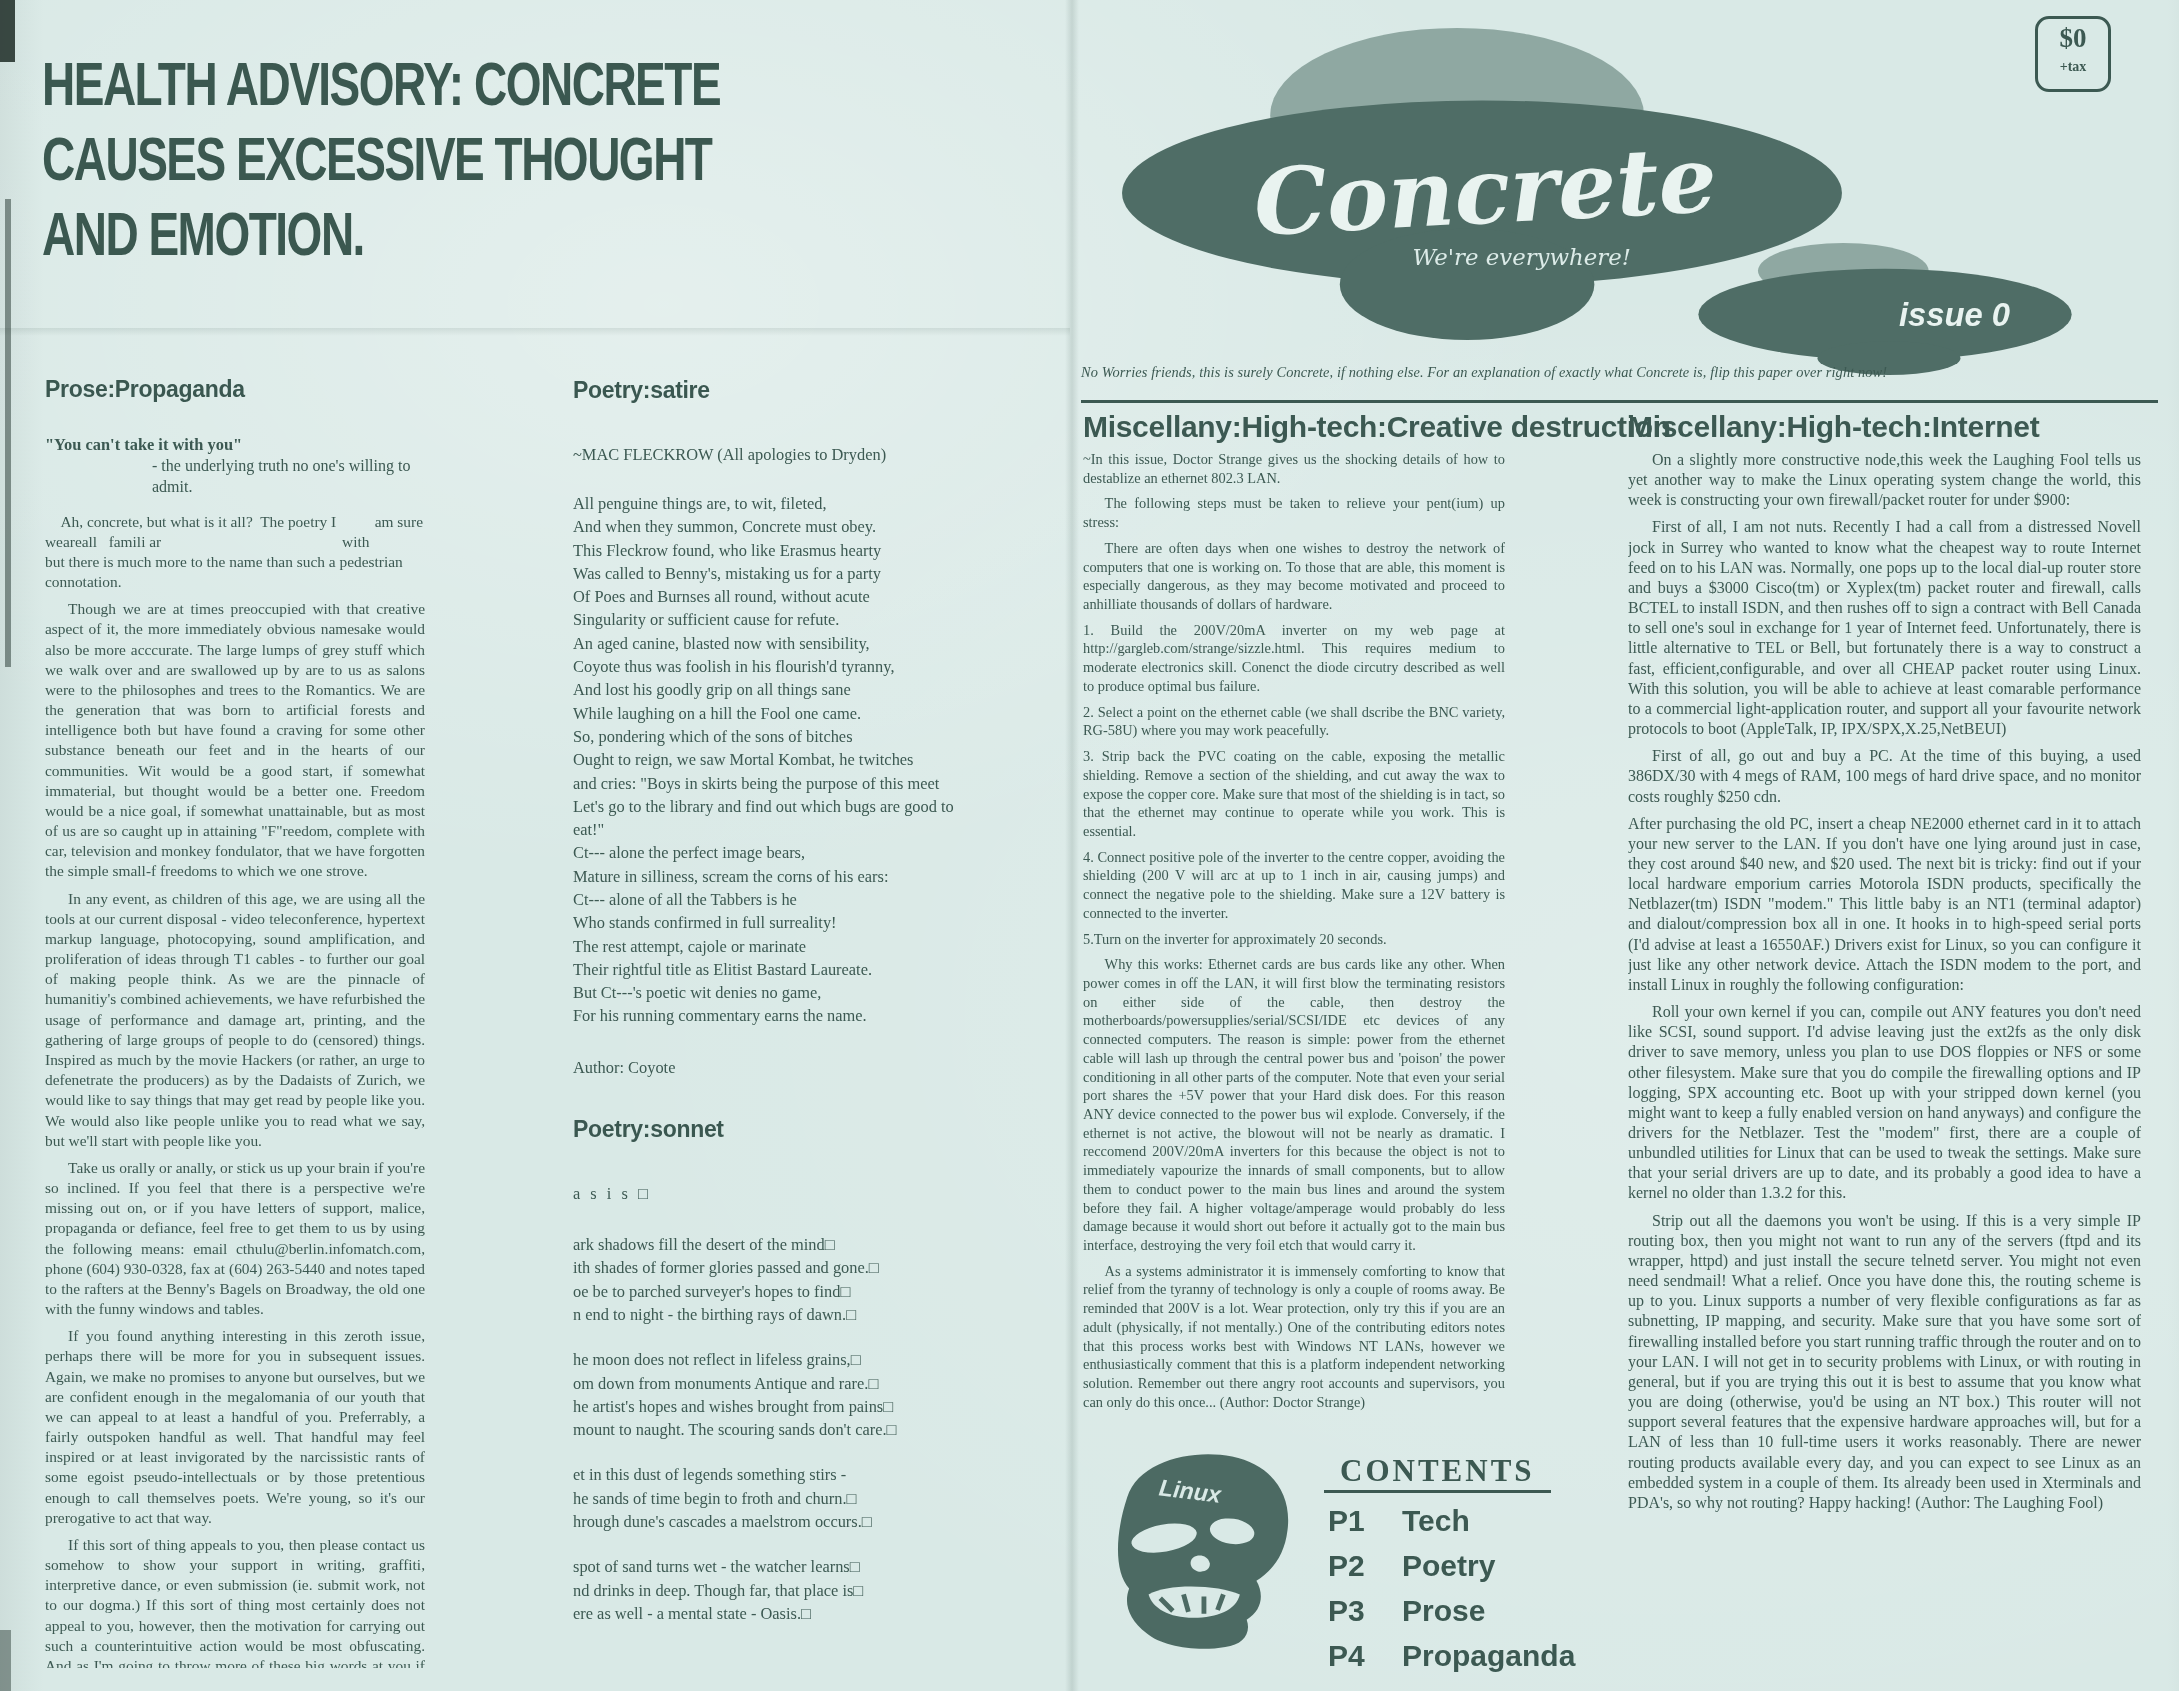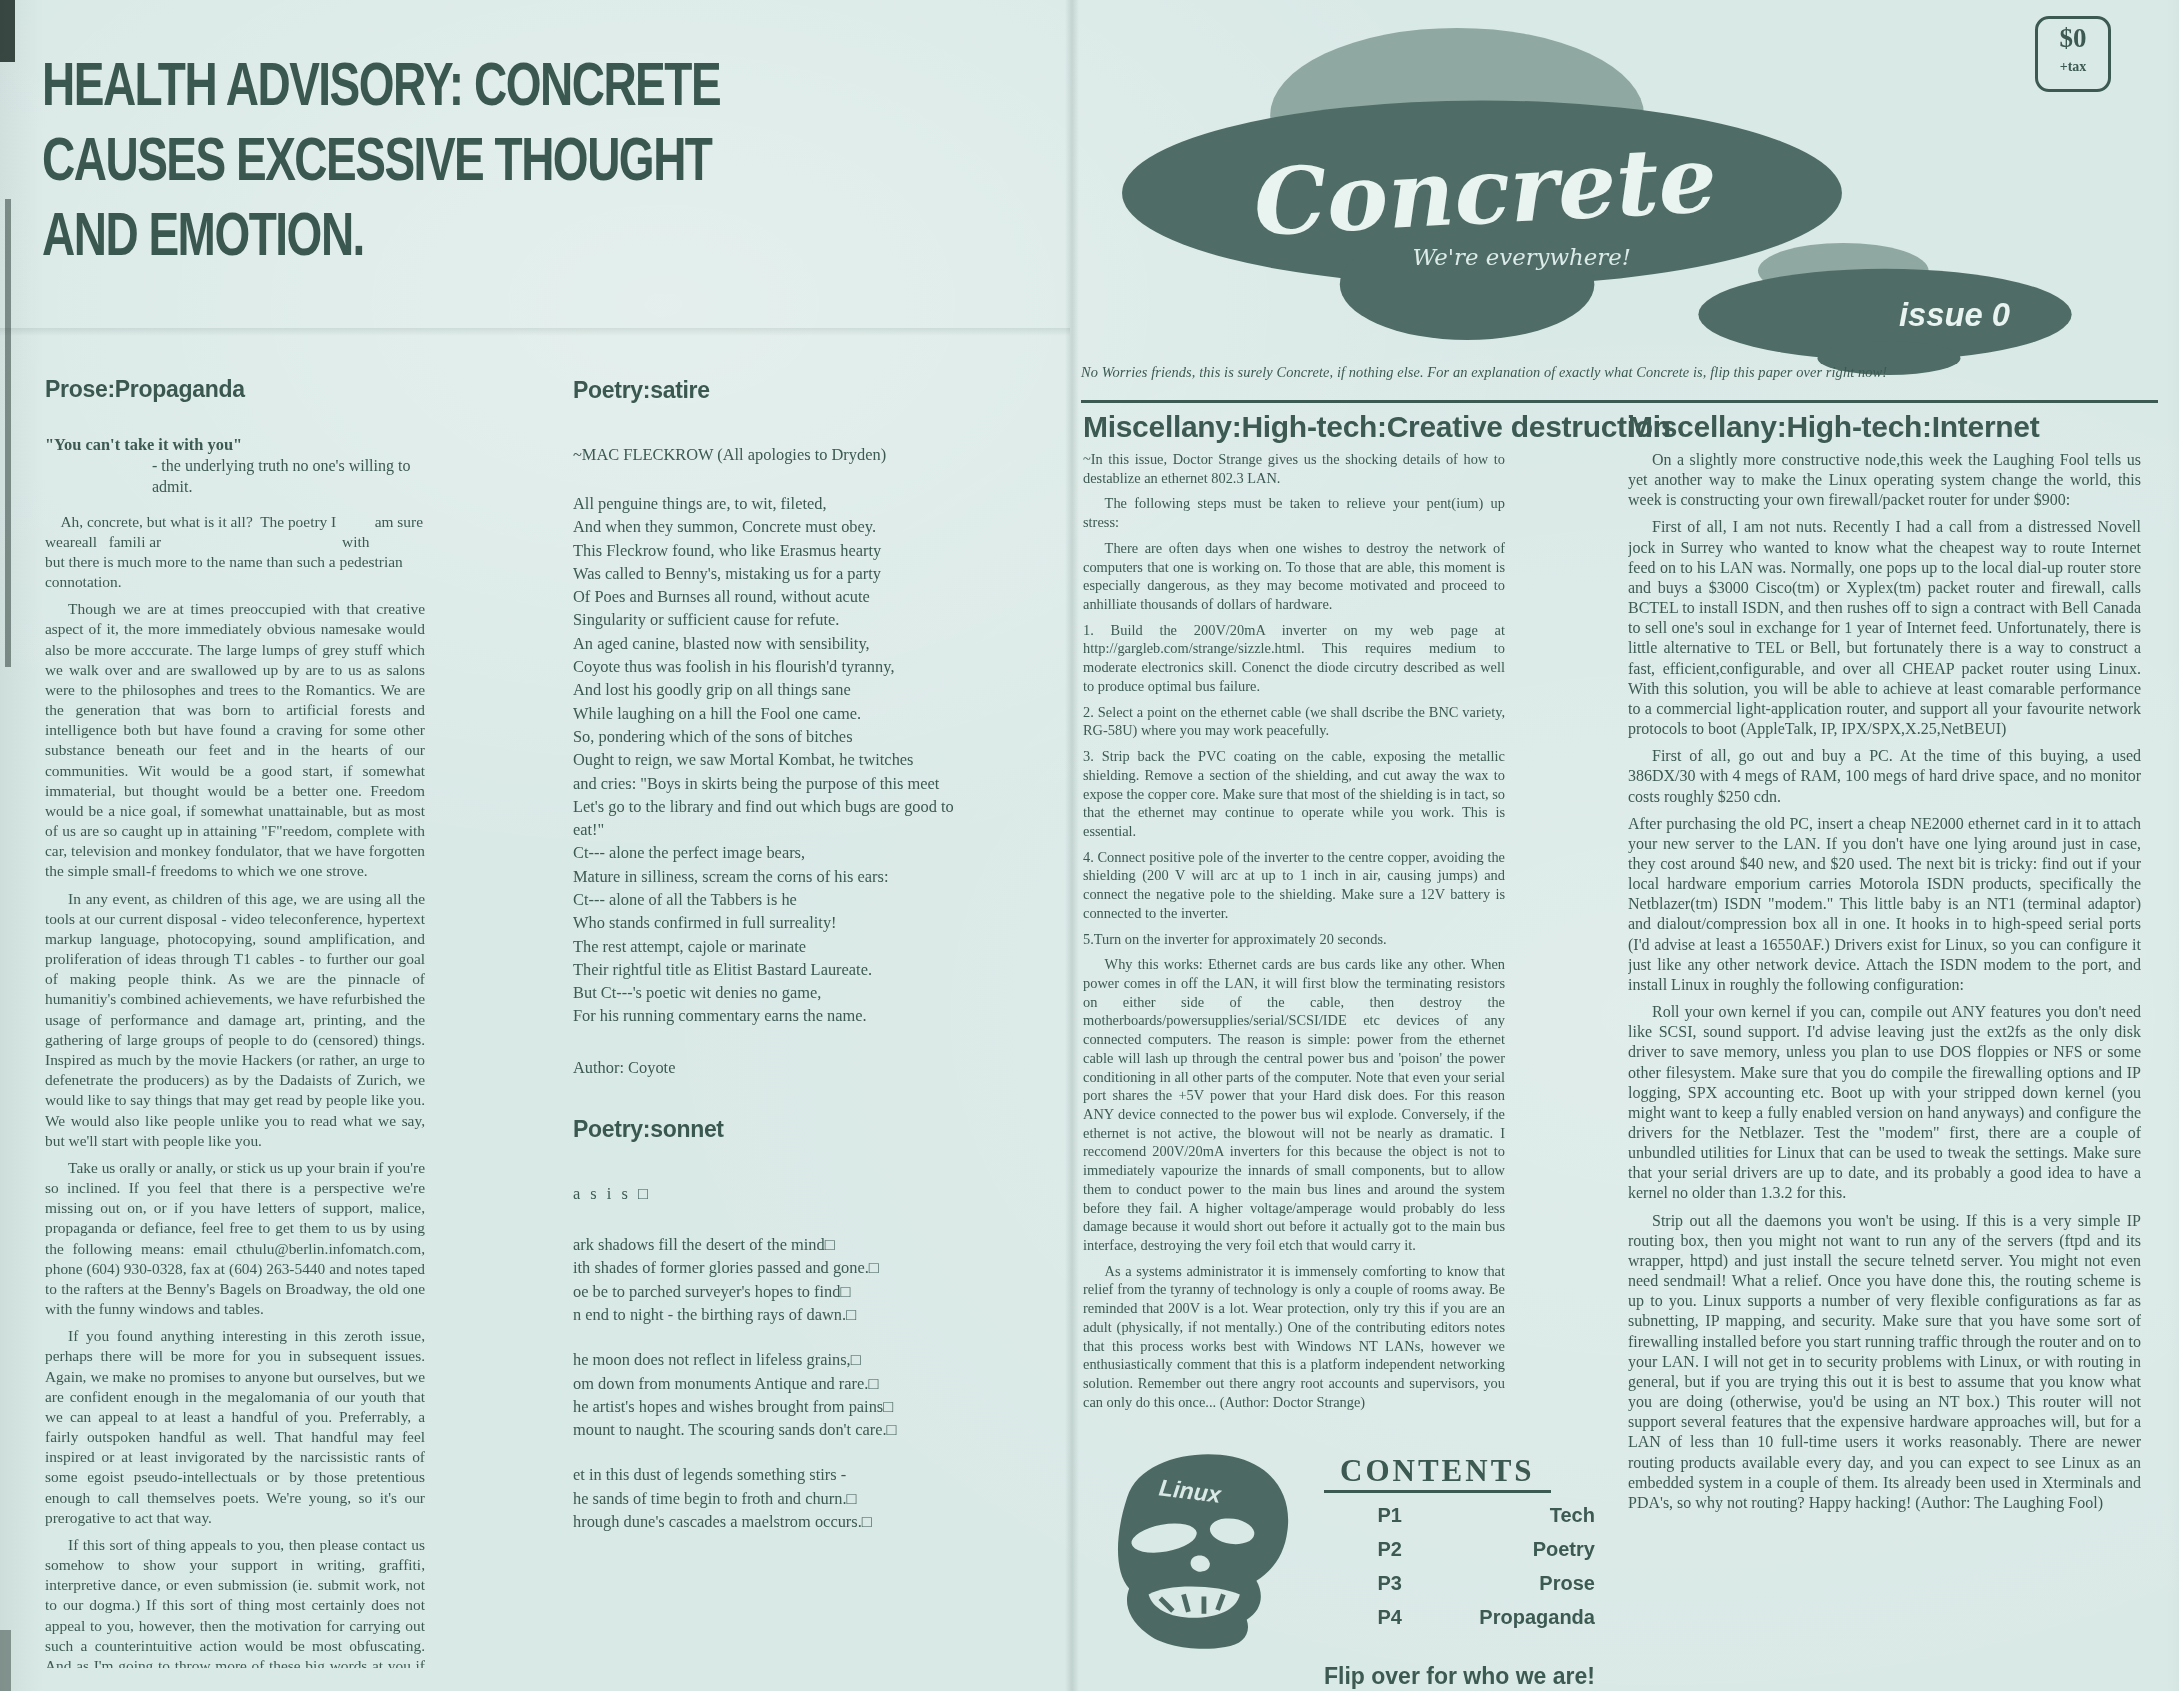--- a/index.html
+++ b/index.html
@@ -49,21 +49,21 @@
   .rule{left:1081px;top:400px;width:1077px;height:3px;background:#3c5952;}
   .banner-note{left:1081px;top:364px;width:1075px;font-size:14.4px;font-weight:400;font-style:italic;letter-spacing:0.1px;}
   
   .price-badge{left:2035px;top:16px;width:76px;height:76px;border:3.5px solid #3c5952;border-radius:14px;text-align:center;box-sizing:border-box;padding-top:6px;}
   .price-amount{font-weight:700;font-size:27px;line-height:1;}
   .price-tax{font-weight:700;font-size:14px;margin-top:7px;}
   
   .skull-contents{left:1100px;top:1445px;width:537px;display:flex;gap:20px;}
   .contents{padding-top:8px;}
   .contents-title{font-weight:700;font-size:31px;letter-spacing:3px;border-bottom:3px solid #3c5952;padding:0 16px 1px;width:max-content;}
-  .contents-row{display:grid;grid-template-columns:74px 1fr;font-family:"Liberation Sans","DejaVu Sans",sans-serif;font-weight:700;font-size:20px;margin-top:11px;padding-left:4px;text-align:right;}
+  .contents-row{display:grid;grid-template-columns:74px 1fr;font-family:"Liberation Sans","DejaVu Sans",sans-serif;font-weight:700;font-size:30px;margin-top:11px;padding-left:4px;}
   .flip-note{margin-top:34px;font-family:"Liberation Sans","DejaVu Sans",sans-serif;font-weight:700;font-size:23px;white-space:nowrap;}
 </style>
 </head>
 <body>
 
 <div class="page">
 
   <div class="abs fold-v"></div>
   <div class="abs crease-h"></div>
   <div class="abs edge-tl"></div>
@@ -150,20 +150,23 @@
 ith shades of former glories passed and gone.□
 oe be to parched surveyer's hopes to find□
 n end to night - the birthing rays of dawn.□</div>
       <div class="stanza">he moon does not reflect in lifeless grains,□
 om down from monuments Antique and rare.□
 he artist's hopes and wishes brought from pains□
 mount to naught.  The scouring sands don't care.□</div>
       <div class="stanza">et in this dust of legends something stirs -
 he sands of time begin to froth and churn.□
 hrough dune's cascades a maelstrom occurs.□</div>
+      <div class="stanza"> spot of sand turns wet - the watcher learns□
+nd drinks in deep.  Though far, that place is□
+ere as well - a mental state - Oasis.□</div>
     </div>
   </div>
 
   <div class="col" id="col-destruction">
     <p class="noindent">~In this issue, Doctor Strange gives us the shocking details of how to destablize an ethernet 802.3 LAN.</p>
     <p>The following steps must be taken to relieve your pent(ium) up stress:</p>
     <p>There are often days when one wishes to destroy the network of computers that one is working on. To those that are able, this moment is especially dangerous, as they may become motivated and proceed to anhilliate thousands of dollars of hardware.</p>
     <p class="noindent">1. Build the 200V/20mA inverter on my web page at http://gargleb.com/strange/sizzle.html. This requires medium to moderate electronics skill. Conenct the diode circutry described as well to produce optimal bus failure.</p>
     <p class="noindent">2. Select a point on the ethernet cable (we shall dscribe the BNC variety, RG-58U) where you may work peacefully.</p>
     <p class="noindent">3. Strip back the PVC coating on the cable, exposing the metallic shielding. Remove a section of the shielding, and cut away the wax to expose the copper core. Make sure that most of the shielding is in tact, so that the ethernet may continue to operate while you work. This is essential.</p>

